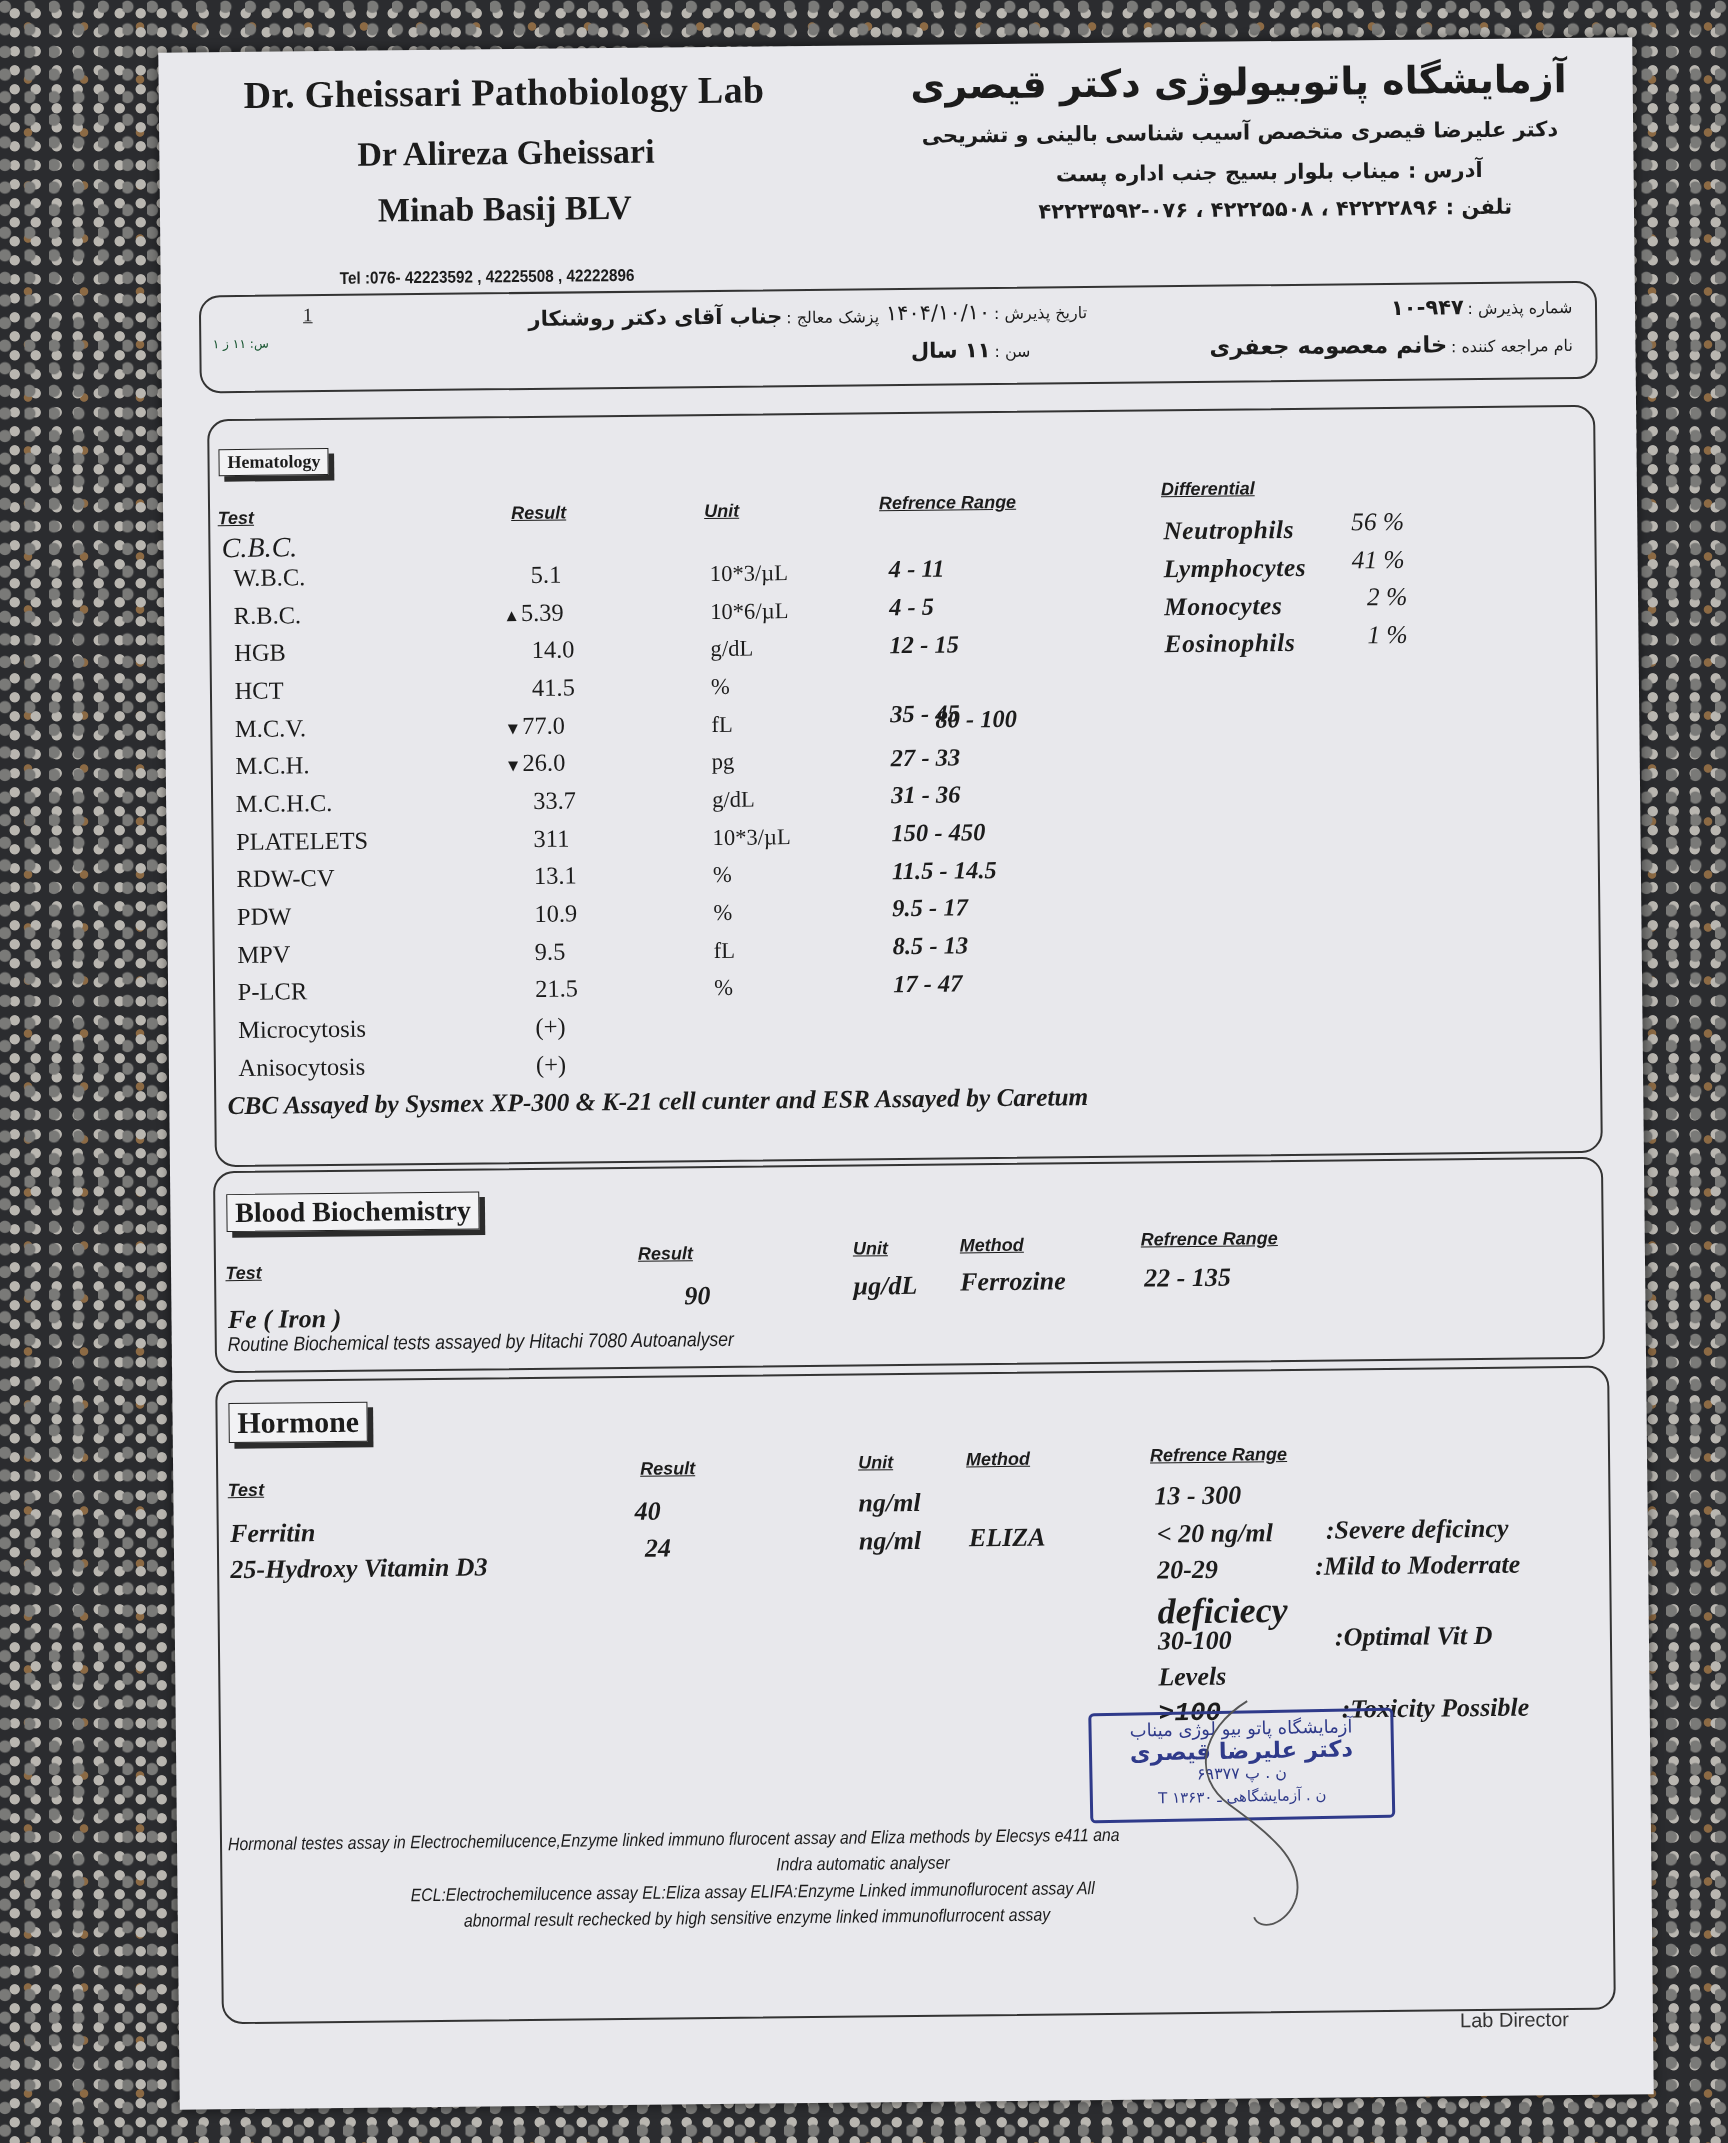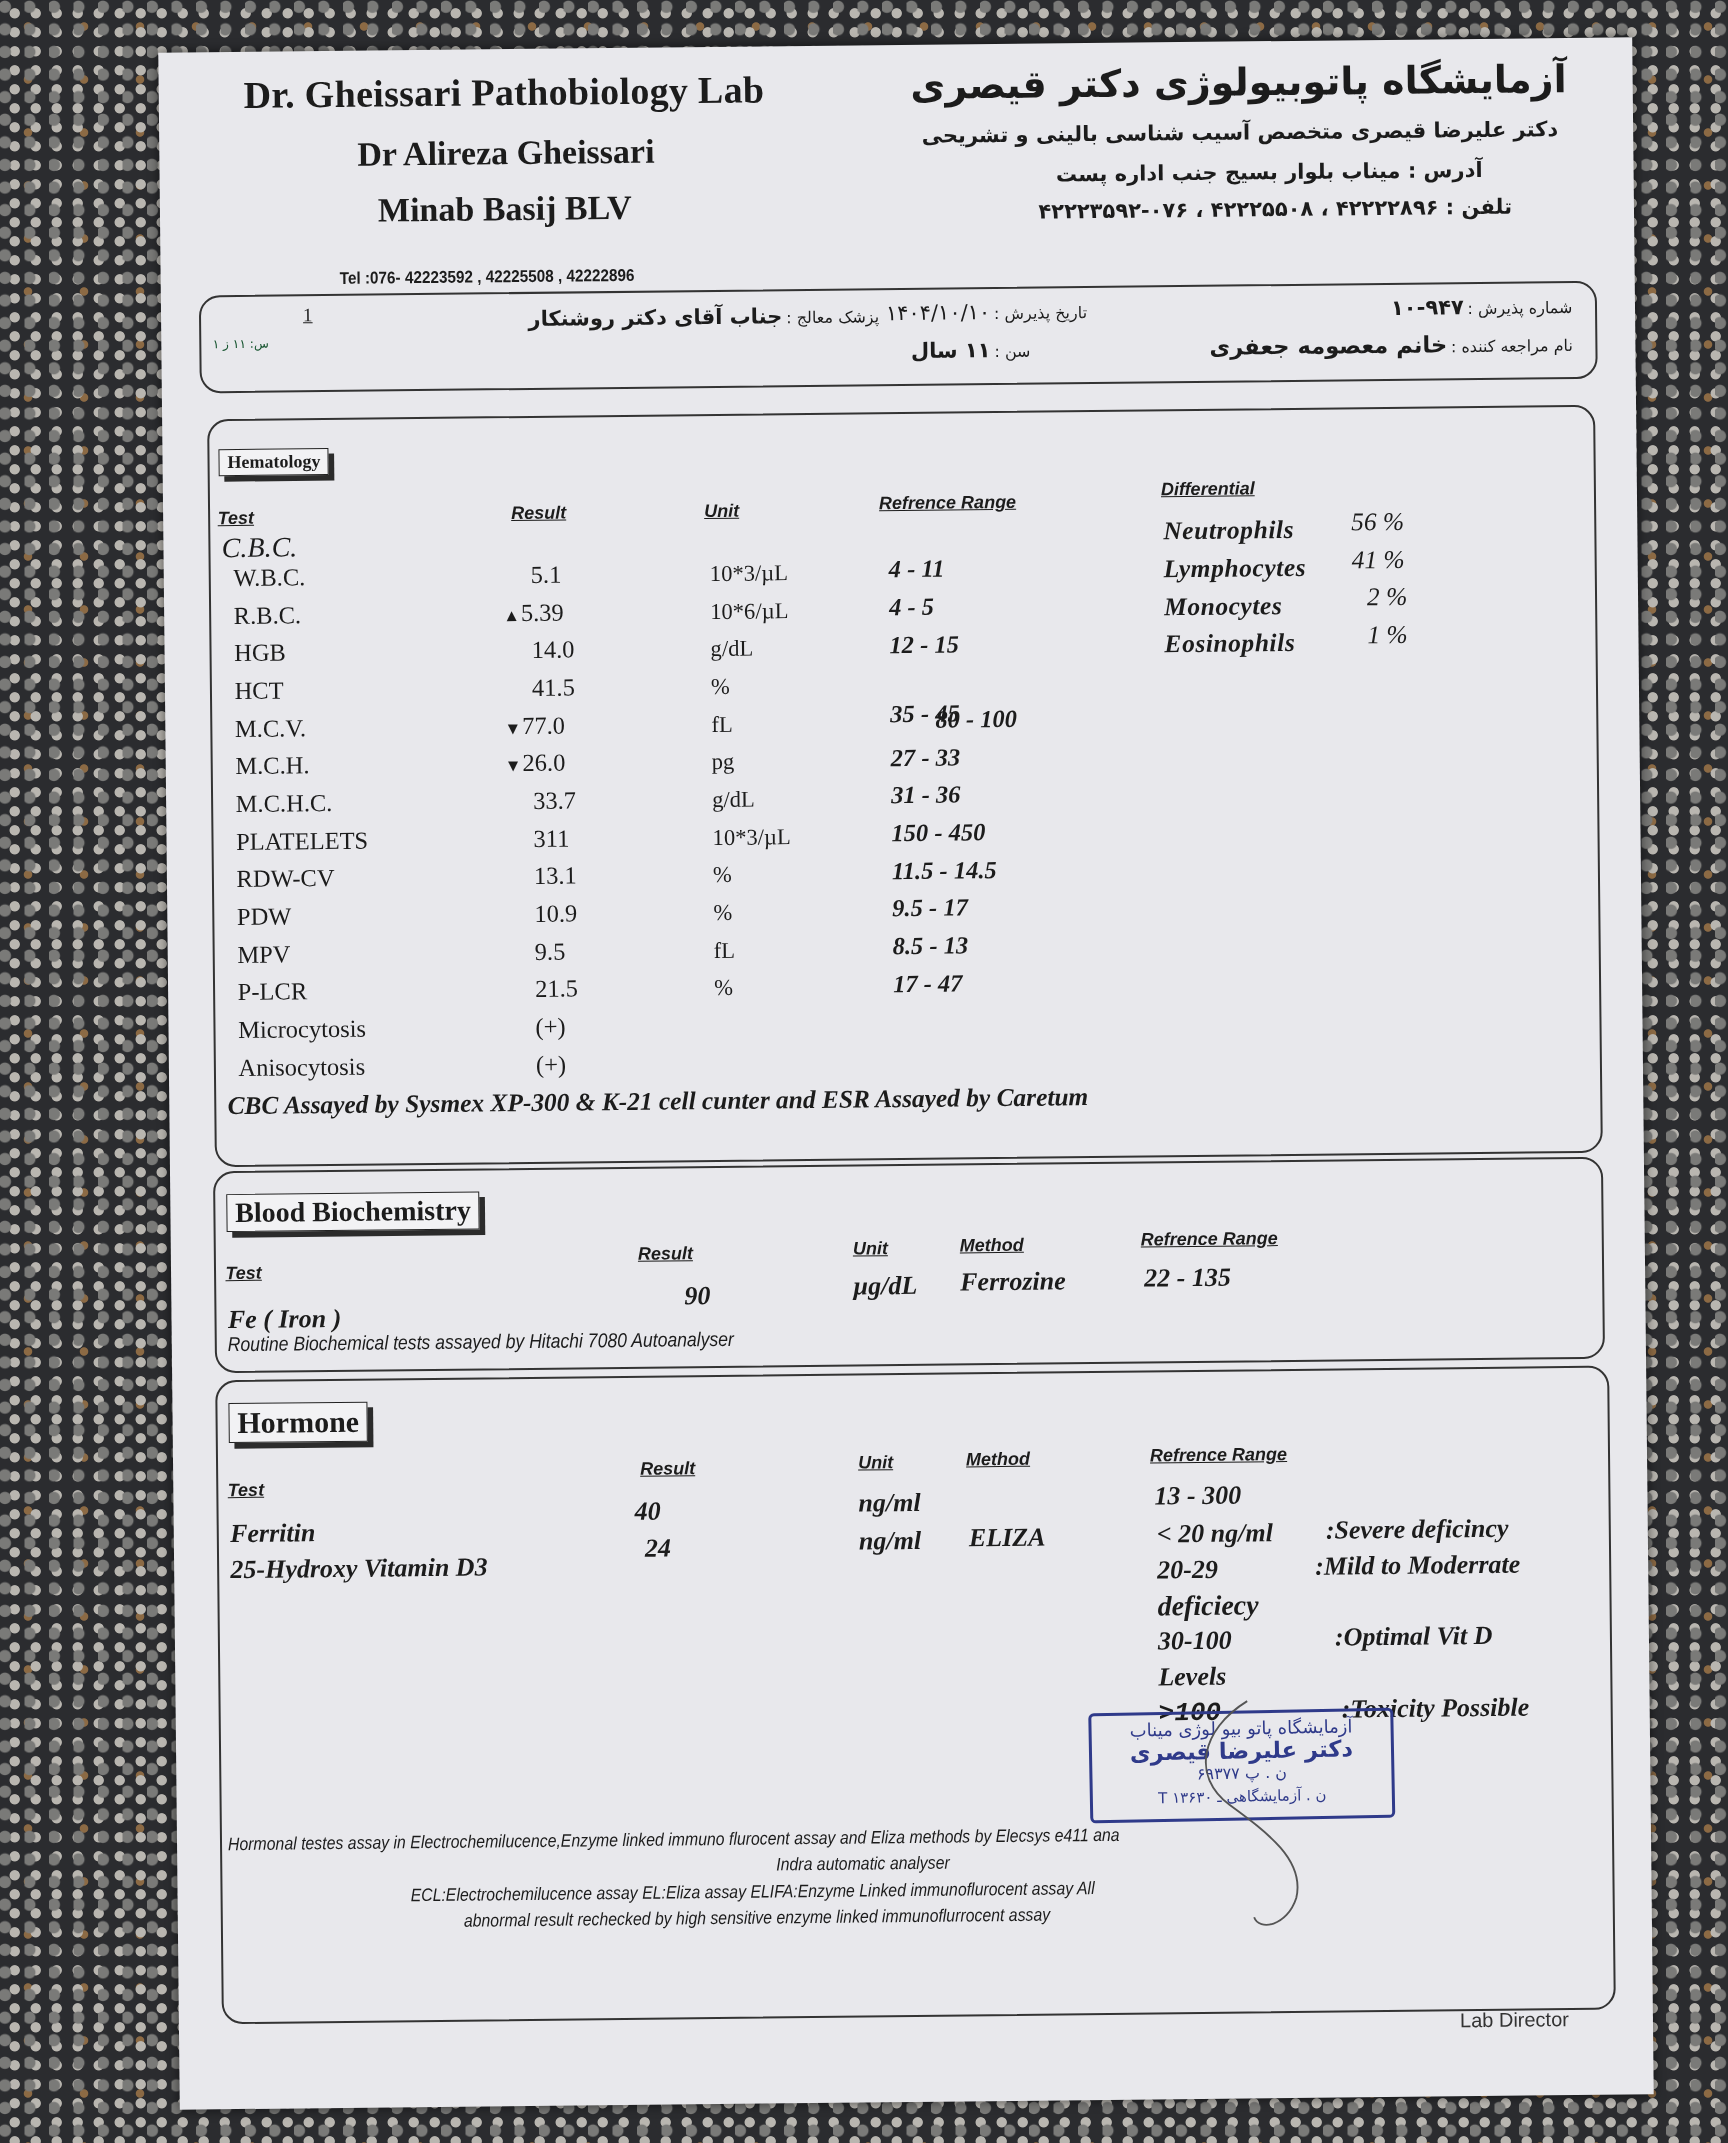--- a/index.html
+++ b/index.html
@@ -256,21 +256,21 @@
 
     <div>
       <div class="abs it-b" style="left:938px; top:147px; font-size:26px;">&lt; 20 ng/ml</div>
       <div class="abs it-b" style="left:1107px; top:145px; font-size:26px;">:Severe deficincy</div>
     </div>
     <div>
       <div class="abs it-b" style="left:938px; top:183px; font-size:26px;">20-29</div>
       <div class="abs it-b" style="left:1096px; top:181px; font-size:26px;">:Mild to Moderrate</div>
     </div>
     <div>
-      <div class="abs it-b" style="left:938px; top:218px; font-size:28px;">deficiecy</div>
+      <div class="abs it-b" style="left:938px; top:218px; font-size:36px;">deficiecy</div>
     </div>
     <div>
       <div class="abs it-b" style="left:938px; top:254px; font-size:26px;">30-100</div>
       <div class="abs it-b" style="left:1115px; top:252px; font-size:26px;">:Optimal Vit D</div>
     </div>
     <div>
       <div class="abs it-b" style="left:938px; top:290px; font-size:26px;">Levels</div>
     </div>
     <div>
       <div class="abs it-b" style="left:938px; top:326px; font-size:26px;font-family:Liberation Mono, monospace;">&gt;100</div>

